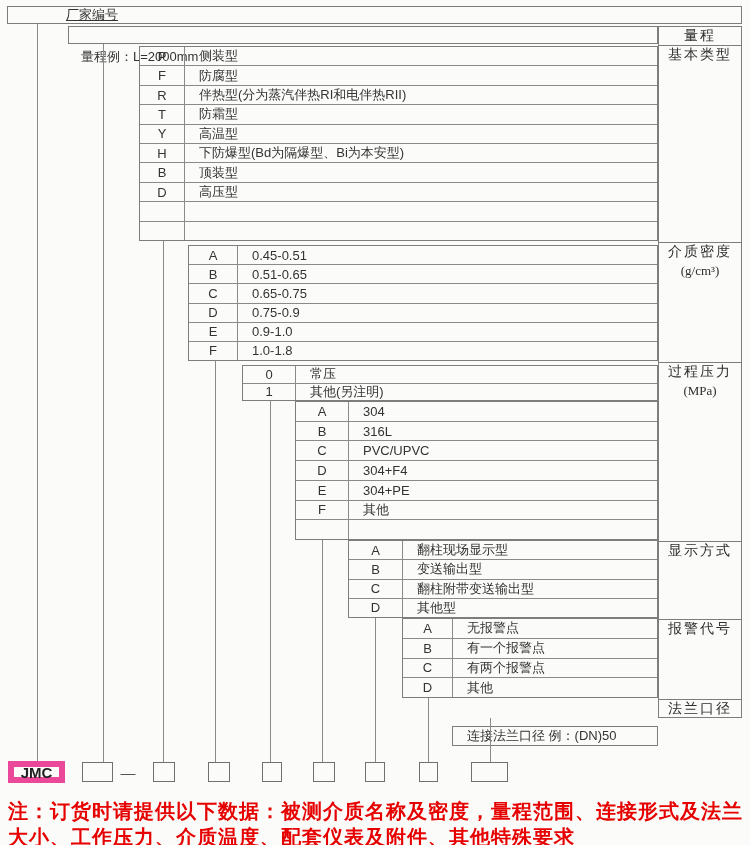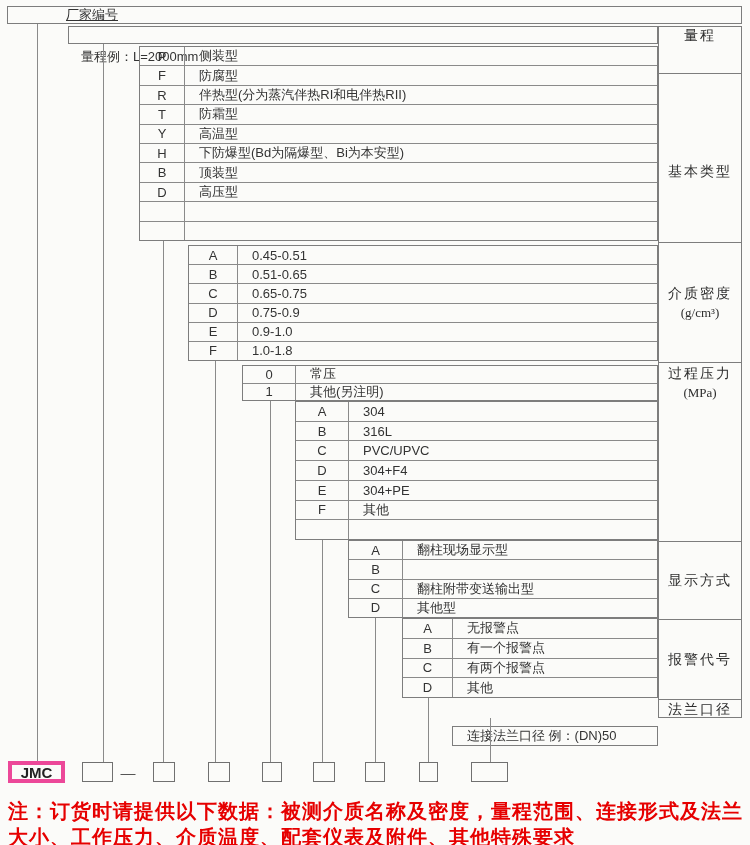--- a/index.html
+++ b/index.html
@@ -12,48 +12,48 @@
   .box span{font-size:13px;color:#333;white-space:nowrap;}
   .vline{position:absolute;width:1px;background:#8a8a8a;}
   .stable{position:absolute;border:1px solid #7d7d7d;box-sizing:border-box;display:flex;flex-direction:column;background:transparent;}
   .trow{flex:1;display:flex;min-height:0;}
   .trow + .trow{border-top:1px solid #8a8a8a;}
   .code-cell{display:flex;align-items:center;justify-content:center;border-right:1px solid #8a8a8a;font-size:13px;color:#333;box-sizing:border-box;flex:0 0 auto;}
   .desc-cell{flex:1;display:flex;align-items:center;padding-left:14px;font-size:13px;color:#333;white-space:nowrap;overflow:hidden;}
   #label-col{position:absolute;left:658px;top:26px;width:84px;height:692px;border:1px solid #7d7d7d;box-sizing:border-box;}
   .label-cell{
     position:absolute;left:0;width:100%;box-sizing:border-box;
-    display:flex;flex-direction:column;align-items:center;justify-content:center;
+    display:flex;flex-direction:column;align-items:center;justify-content:flex-start;
     font-family:"Liberation Serif","DejaVu Serif",serif;font-size:14px;color:#2e2e2e;letter-spacing:2px;
   }
   .label-cell + .label-cell,.label-cell.bt{border-top:1px solid #7d7d7d;}
   .label-sub{font-size:13px;letter-spacing:0;margin-top:2px;}
   .code-box{position:absolute;border:1px solid #707070;box-sizing:border-box;background:transparent;}
-  #jmc-box{position:absolute;border:4px solid #ec4899;box-sizing:border-box;display:flex;align-items:center;justify-content:center;font-size:15px;font-weight:bold;color:#222;}
+  #jmc-box{position:absolute;border:6px solid #ec4899;box-sizing:border-box;display:flex;align-items:center;justify-content:center;font-size:15px;font-weight:bold;color:#222;}
   #dash{position:absolute;font-size:15px;color:#555;display:flex;align-items:center;justify-content:center;}
   .note{position:absolute;left:8px;width:738px;color:#e60000;font-weight:bold;font-size:20px;line-height:26px;letter-spacing:1px;white-space:nowrap;}
 </style>
 </head>
 <body>
 
 <div id="page">
 
   <div class="box" style="left:7px;top:6px;width:735px;height:18px;">
     <span style="padding-left:58px;text-decoration:underline;">厂家编号</span>
   </div>
 
   <div class="box" style="left:68px;top:26px;width:590px;height:18px;">
     <span style="padding-left:12px;margin-top:44px;">量程例：L=2000mm</span>
   </div>
 
   <div id="label-col">
     <div class="label-cell" style="top:0;height:18px;">
         <span>量程</span>
       </div>
-    <div class="label-cell bt" style="top:18px;height:197px;margin-top:28px;">
+    <div class="label-cell bt" style="top:18px;height:197px;">
         <span>基本类型</span>
       </div>
     <div class="label-cell bt" style="top:215px;height:120px;">
         <span>介质密度</span>
         <span class="label-sub">(g/cm³)</span>
       </div>
     <div class="label-cell bt" style="top:335px;height:40px;">
         <span>过程压力</span>
         <span class="label-sub">(MPa)</span>
       </div>
@@ -177,20 +177,21 @@
           <div class="desc-cell"></div>
         </div>
       </div>
       <div class="stable" style="left: 348px; top: 540px; width: 310px; height: 78px;">
         <div class="trow">
           <div class="code-cell" style="width: 54px;">A</div>
           <div class="desc-cell">翻柱现场显示型</div>
         </div>
         <div class="trow">
           <div class="code-cell" style="width: 54px;">B</div>
+          <div class="desc-cell">变送输出型</div>
         </div>
         <div class="trow">
           <div class="code-cell" style="width: 54px;">C</div>
           <div class="desc-cell">翻柱附带变送输出型</div>
         </div>
         <div class="trow">
           <div class="code-cell" style="width: 54px;">D</div>
           <div class="desc-cell">其他型</div>
         </div>
       </div>

